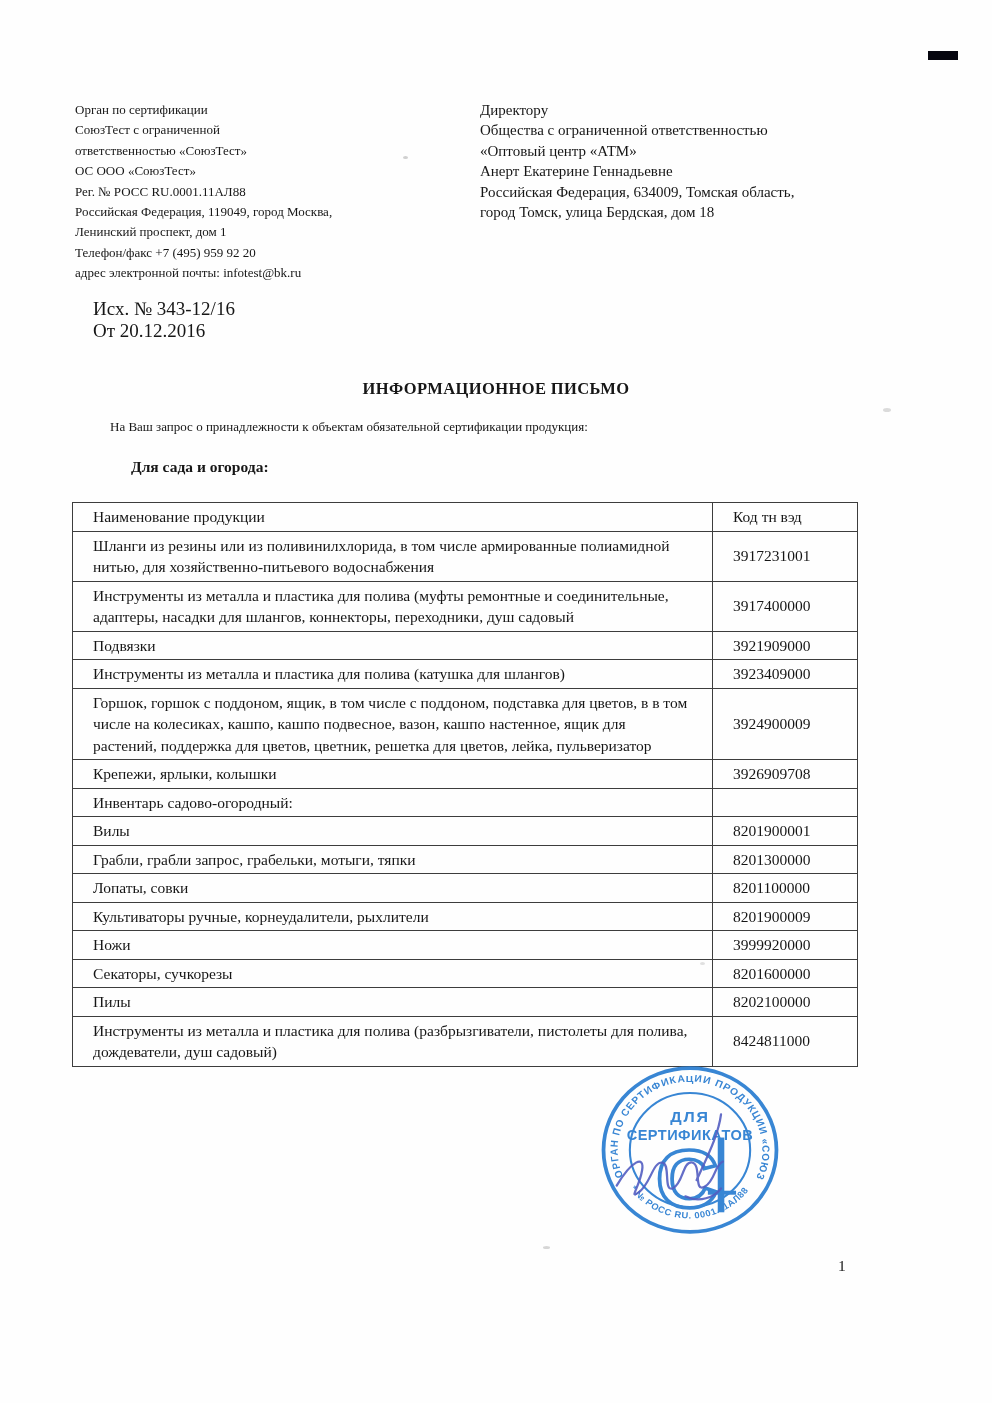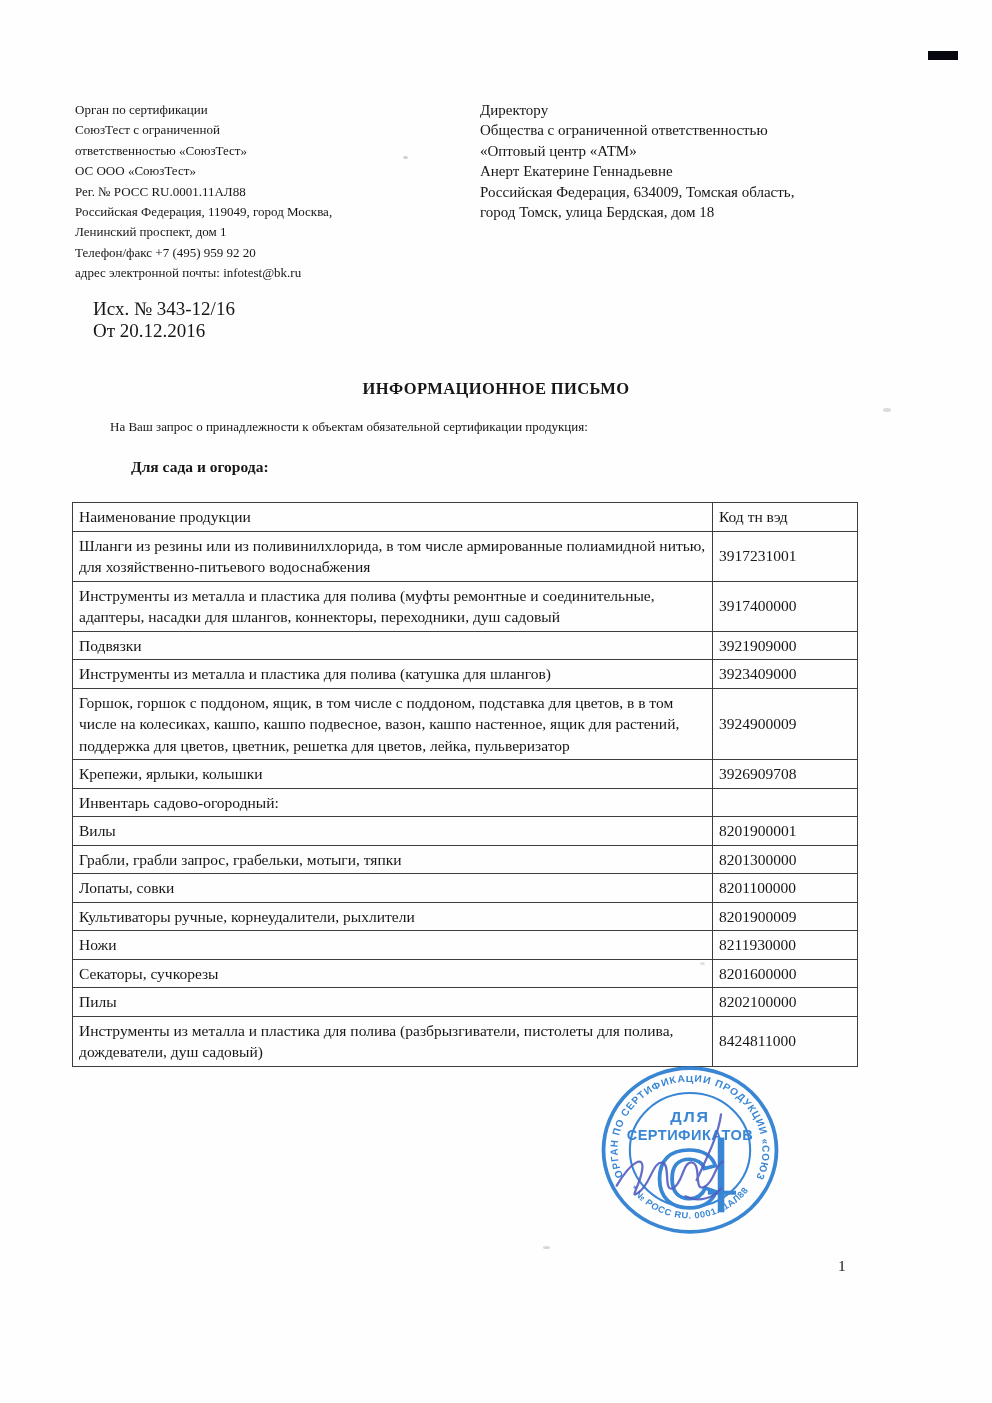--- a/index.html
+++ b/index.html
@@ -79,21 +79,21 @@
     font-size: 15.5px;
   }
   table.products col.c-name { width: 640px; }
   table.products col.c-code { width: 145px; }
   table.products th,
   table.products td {
     border: 1px solid #3d3d3d;
     font-weight: normal;
     text-align: left;
     vertical-align: middle;
-    padding: 3px 6px;
+    padding: 3px 20px;
     line-height: 21.5px;
   }
   .stamp-wrap {
     position: absolute;
     left: 596px; top: 1061px;
     width: 188px; height: 178px;
     opacity: .93;
   }
   .stamp-wrap svg { display: block; width: 100%; height: 100%; }
   .page-number {
@@ -196,21 +196,21 @@
       <tr>
           <td>Лопаты, совки</td>
           <td>8201100000</td>
         </tr>
       <tr>
           <td>Культиваторы ручные, корнеудалители, рыхлители</td>
           <td>8201900009</td>
         </tr>
       <tr>
           <td>Ножи</td>
-          <td>8211930000</td>
+          <td>3999920000</td>
         </tr>
       <tr>
           <td>Секаторы, сучкорезы</td>
           <td>8201600000</td>
         </tr>
       <tr>
           <td>Пилы</td>
           <td>8202100000</td>
         </tr>
       <tr>

